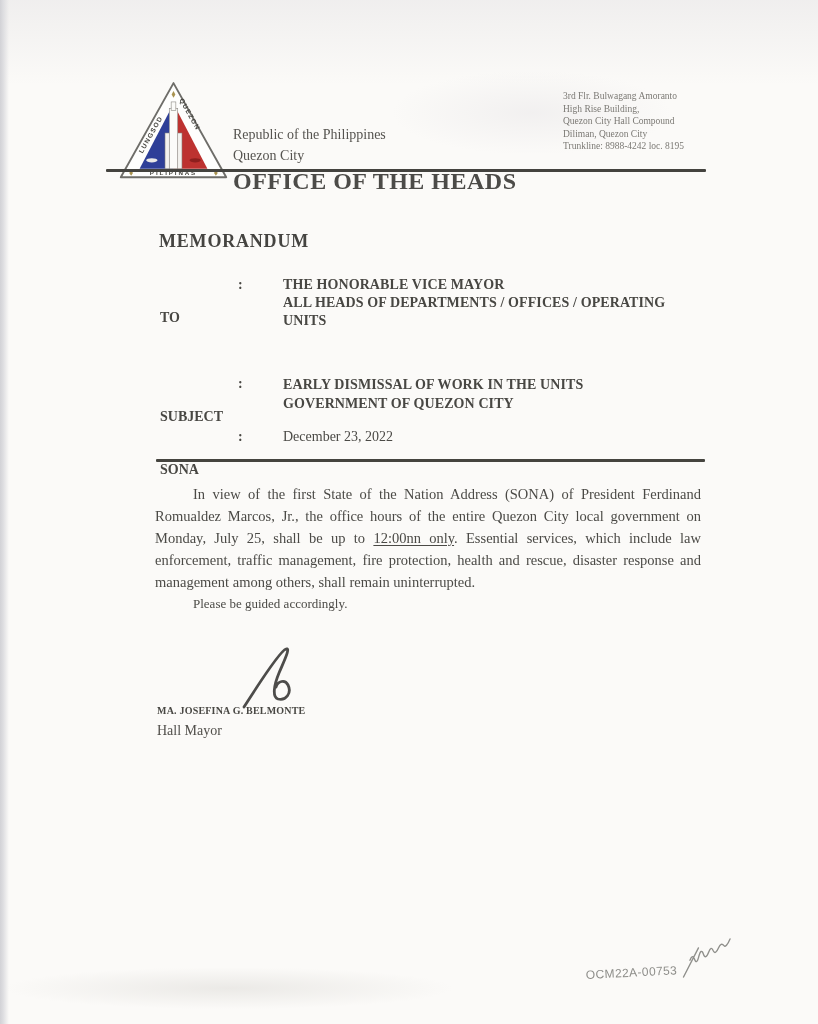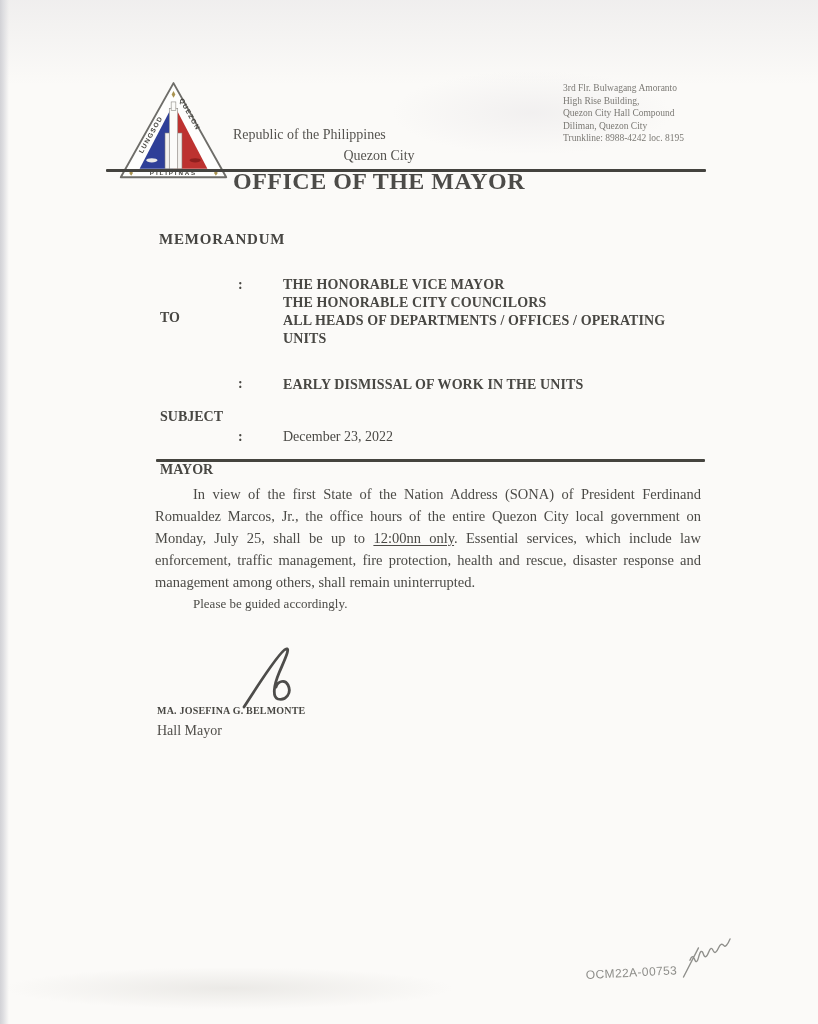--- a/index.html
+++ b/index.html
@@ -20,27 +20,27 @@
       radial-gradient(ellipse 200px 60px at 65% 11%, rgba(230,228,230,0.45), rgba(230,228,230,0) 70%),
       #fbfaf8;
   }
 
   .abs { position: absolute; }
 
   
   .seal { left: 117px; top: 80px; }
   .org-block { left: 233px; top: 88px; line-height: 1; margin-top: 40px; }
   .org-line1 { font-size: 14px; color: #55534f; }
-  .org-line2 { font-size: 14px; color: #55534f; margin-top: 7px; text-align: center; }
+  .org-line2 { font-size: 14px; color: #55534f; margin-top: 7px; }
   .org-line3 { font-size: 24px; font-weight: bold; letter-spacing: 0.5px; color: #4c4b48; margin-top: 6px; }
-  .address-block { left: 563px; top: 82px; font-size: 9.5px; line-height: 12.5px; color: #7b7974; }
+  .address-block { left: 563px; top: 90px; font-size: 9.5px; line-height: 12.5px; color: #7b7974; }
   .rule-1 { left: 106px; top: 169px; width: 600px; height: 3px; background: #44433f; border-radius: 1px; }
 
   
-  .memo-heading { left: 159px; top: 231px; font-size: 15px; font-weight: bold; letter-spacing: 0.8px; color: #454441; }
+  .memo-heading { left: 159px; top: 231px; font-size: 18px; font-weight: bold; letter-spacing: 0.8px; color: #454441; }
 
   .field-row { left: 160px; width: 545px; display: grid; grid-template-columns: 78px 45px 1fr; font-size: 14px; line-height: 18px; }
   .field-row .label { font-weight: bold; color: #484743; margin-top: 33px; }
   .field-row .colon { font-weight: bold; color: #484743; }
   .field-line-bold { font-weight: bold; color: #484743; letter-spacing: 0.1px; }
   .field-line { color: #4b4a46; }
   .row-to { top: 276px; }
   .row-subject { top: 375px; }
   .row-subject .field-line-bold { line-height: 19px; }
   .row-date { top: 428px; }
@@ -103,55 +103,55 @@
         <path d="M60 11.5 l2 3.5 -2 3.5 -2 -3.5 Z" fill="#a8924f"></path>
         <path d="M15 95.5 l2 3 -2 3 -2 -3 Z" fill="#a8924f"></path>
         <path d="M105 95.5 l2 3 -2 3 -2 -3 Z" fill="#a8924f"></path>
       </g>
     </svg>
   </div>
 
   <div class="abs org-block">
     <div class="org-line1">Republic of the Philippines</div>
     <div class="org-line2">Quezon City</div>
-    <div class="org-line3">OFFICE OF THE MAYOR</div>
+    <div class="org-line3">OFFICE OF THE HEADS</div>
   </div>
 
   <div class="abs address-block">
     <div>3rd Flr. Bulwagang Amoranto</div>
     <div>High Rise Building,</div>
     <div>Quezon City Hall Compound</div>
     <div>Diliman, Quezon City</div>
     <div>Trunkline: 8988-4242 loc. 8195</div>
   </div>
 
   <div class="abs rule-1"></div>
 
   <div class="abs memo-heading">MEMORANDUM</div>
 
   <div class="abs field-row row-to">
     <div class="label">TO</div>
     <div class="colon">:</div>
     <div>
       <div class="field-line-bold">THE HONORABLE VICE MAYOR</div>
-      <div class="field-line-bold">THE HONORABLE CITY COUNCILORS</div>
       <div class="field-line-bold">ALL HEADS OF DEPARTMENTS / OFFICES / OPERATING UNITS</div>
     </div>
   </div>
 
   <div class="abs field-row row-subject">
     <div class="label">SUBJECT</div>
     <div class="colon">:</div>
     <div>
       <div class="field-line-bold">EARLY DISMISSAL OF WORK IN THE UNITS</div>
+      <div class="field-line-bold">GOVERNMENT OF QUEZON CITY</div>
     </div>
   </div>
 
   <div class="abs field-row row-date">
-    <div class="label">MAYOR</div>
+    <div class="label">SONA</div>
     <div class="colon">:</div>
     <div class="field-line">December 23, 2022</div>
   </div>
 
   <div class="abs rule-2"></div>
 
   <div class="abs body-p1"><span>In view of the first State of the Nation Address (SONA) of President Ferdinand Romualdez Marcos, Jr., the office hours of the entire Quezon City local government on Monday, July 25, shall be up to </span><span class="underlined">12:00nn only</span><span>. Essential services, which include law enforcement, traffic management, fire protection, health and rescue, disaster response and management among others, shall remain uninterrupted.</span></div>
 
   <div class="abs body-p2">Please be guided accordingly.</div>
 

